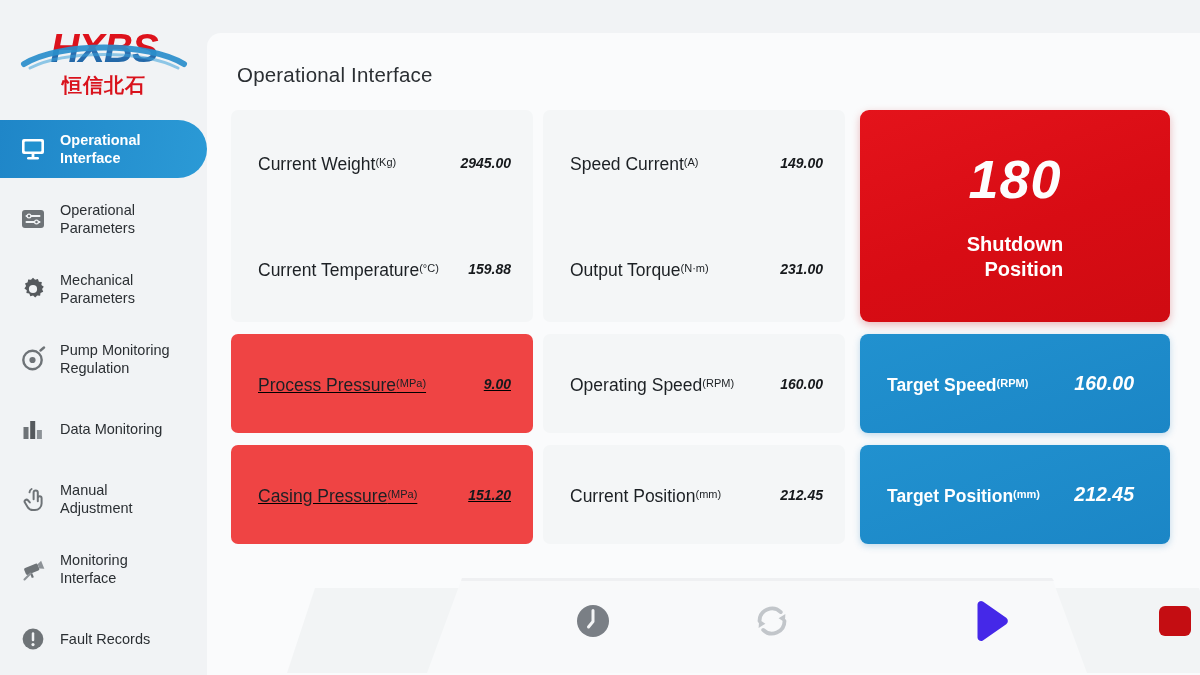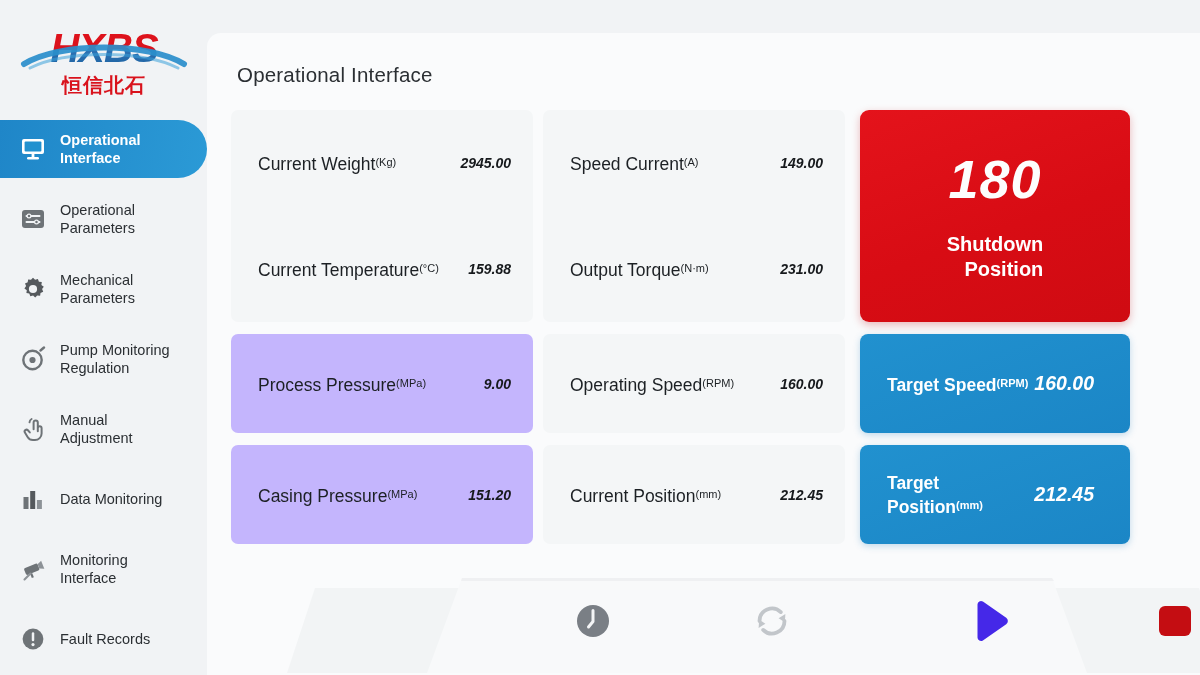--- a/index.html
+++ b/index.html
@@ -97,28 +97,28 @@
   #grid {
     position: absolute;
     left: 23px; top: 77px;
     width: 955px;
     height: 450px;
   }
 
   .col { position: absolute; top: 0; width: 302px; }
   #col-1 { left: 1px; }
   #col-2 { left: 313px; }
-  #col-3 { left: 630px; width: 270px; }
+  #col-3 { left: 630px; width: 310px; }
 
   .card {
     background: #f4f6f7;
     border-radius: 7px;
     position: relative;
   }
-  .card.plain { background: #c4b5fd; }
+  .card.plain { background: #ef4444; text-decoration: underline; }
 
   
   .card-group { height: 212px; padding: 0 0; }
 
   .row {
     height: 106px;
     display: flex;
     align-items: center;
     padding: 0 22px 0 27px;
   }
@@ -298,37 +298,37 @@
           <path d="M20.5 4.5 L24 1.5" stroke="#6e7377" stroke-width="2.4" stroke-linecap="round" fill="none"></path>
           <circle cx="12.5" cy="14" r="9.2" fill="none" stroke="#6e7377" stroke-width="2.4"></circle>
           <circle cx="12.5" cy="14" r="3.1" fill="#6e7377"></circle>
         </svg>
       </span>
       <span class="nav-label">Pump Monitoring Regulation</span>
     </div>
 
     <div class="nav-item">
       <span class="nav-ico">
-        <svg width="26" height="26" viewBox="0 0 26 26">
-          <path fill="none" stroke="#6e7377" stroke-width="2" stroke-linejoin="round" stroke-linecap="round" d="M13.6 13.2 V6.6 a2.1 2.1 0 0 1 4.2 0 v8.6 M17.8 12.2 a1.9 1.9 0 0 1 3.8 0 v5.3 a6.6 6.6 0 0 1 -6.6 6.6 h-2.1 a6.2 6.2 0 0 1 -5.3 -3.1 l-2.7 -4.4 a1.9 1.9 0 0 1 3.0 -2.3 l1.9 2.1"></path>
-          <path fill="none" stroke="#6e7377" stroke-width="1.9" stroke-linecap="round" d="M9.5 6.4 a4.2 4.2 0 0 1 2.1 -3.4"></path>
-        </svg>
-      </span>
-      <span class="nav-label">Manual Adjustment</span>
-    </div>
-
-    <div class="nav-item">
-      <span class="nav-ico">
         <svg width="26" height="24" viewBox="0 0 26 24">
           <rect x="3.5" y="10" width="5.0" height="12" fill="#6e7377"></rect>
           <rect x="10.2" y="4" width="5.0" height="18" fill="#55595d"></rect>
           <rect x="16.9" y="13" width="5.0" height="9" fill="#8d9297"></rect>
         </svg>
       </span>
       <span class="nav-label">Data Monitoring</span>
+    </div>
+
+    <div class="nav-item">
+      <span class="nav-ico">
+        <svg width="26" height="26" viewBox="0 0 26 26">
+          <path fill="none" stroke="#6e7377" stroke-width="2" stroke-linejoin="round" stroke-linecap="round" d="M13.6 13.2 V6.6 a2.1 2.1 0 0 1 4.2 0 v8.6 M17.8 12.2 a1.9 1.9 0 0 1 3.8 0 v5.3 a6.6 6.6 0 0 1 -6.6 6.6 h-2.1 a6.2 6.2 0 0 1 -5.3 -3.1 l-2.7 -4.4 a1.9 1.9 0 0 1 3.0 -2.3 l1.9 2.1"></path>
+          <path fill="none" stroke="#6e7377" stroke-width="1.9" stroke-linecap="round" d="M9.5 6.4 a4.2 4.2 0 0 1 2.1 -3.4"></path>
+        </svg>
+      </span>
+      <span class="nav-label">Manual Adjustment</span>
     </div>
 
     <div class="nav-item">
       <span class="nav-ico">
         <svg width="26" height="26" viewBox="0 0 26 26">
           <g transform="rotate(-22 13 13)">
             <rect x="4.5" y="9" width="14.5" height="7.4" rx="1.6" fill="#6e7377"></rect>
             <path d="M19 10.4 L23.6 8.4 L23.6 17 L19 15" fill="#8d9297"></path>
             <rect x="8.5" y="16.4" width="2.2" height="4.6" fill="#6e7377"></rect>
           </g>

